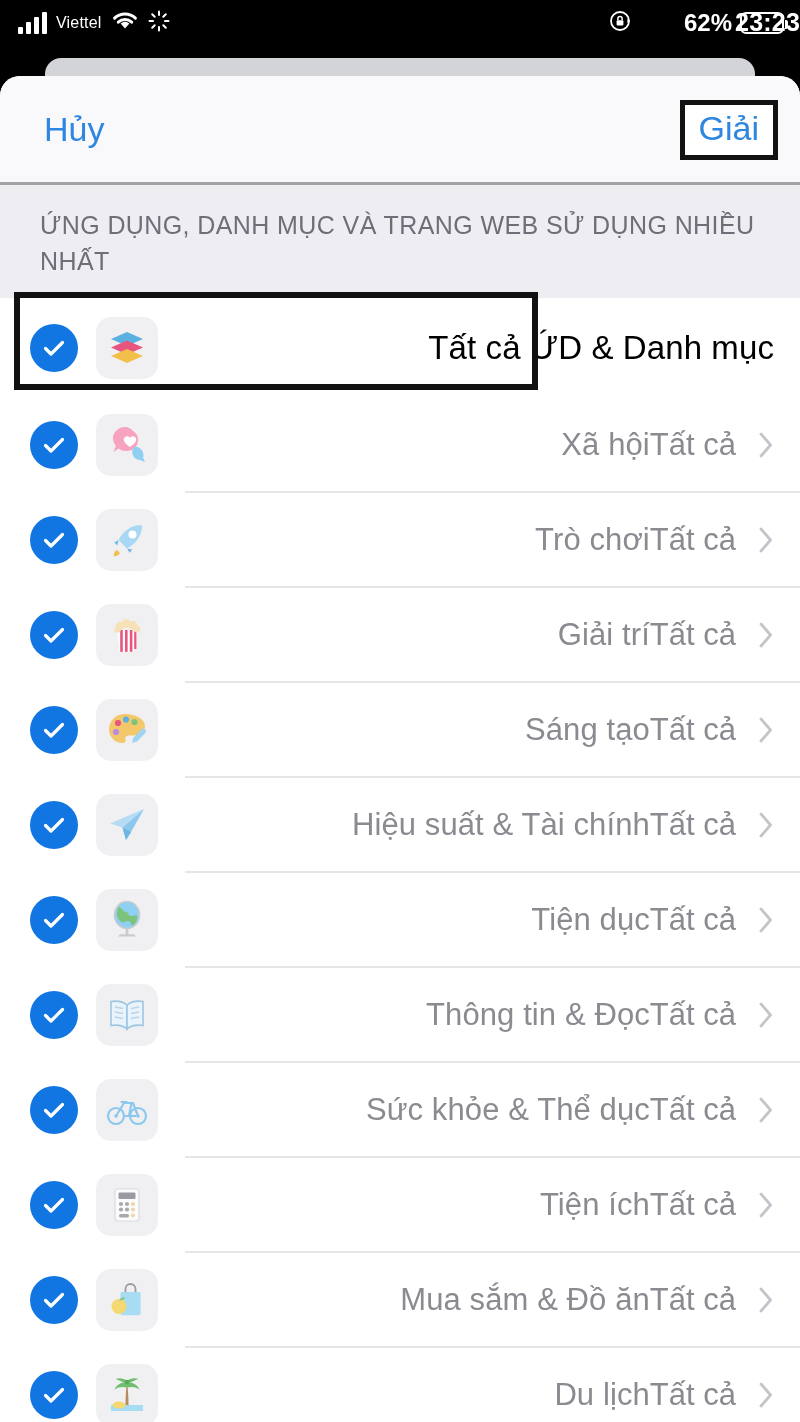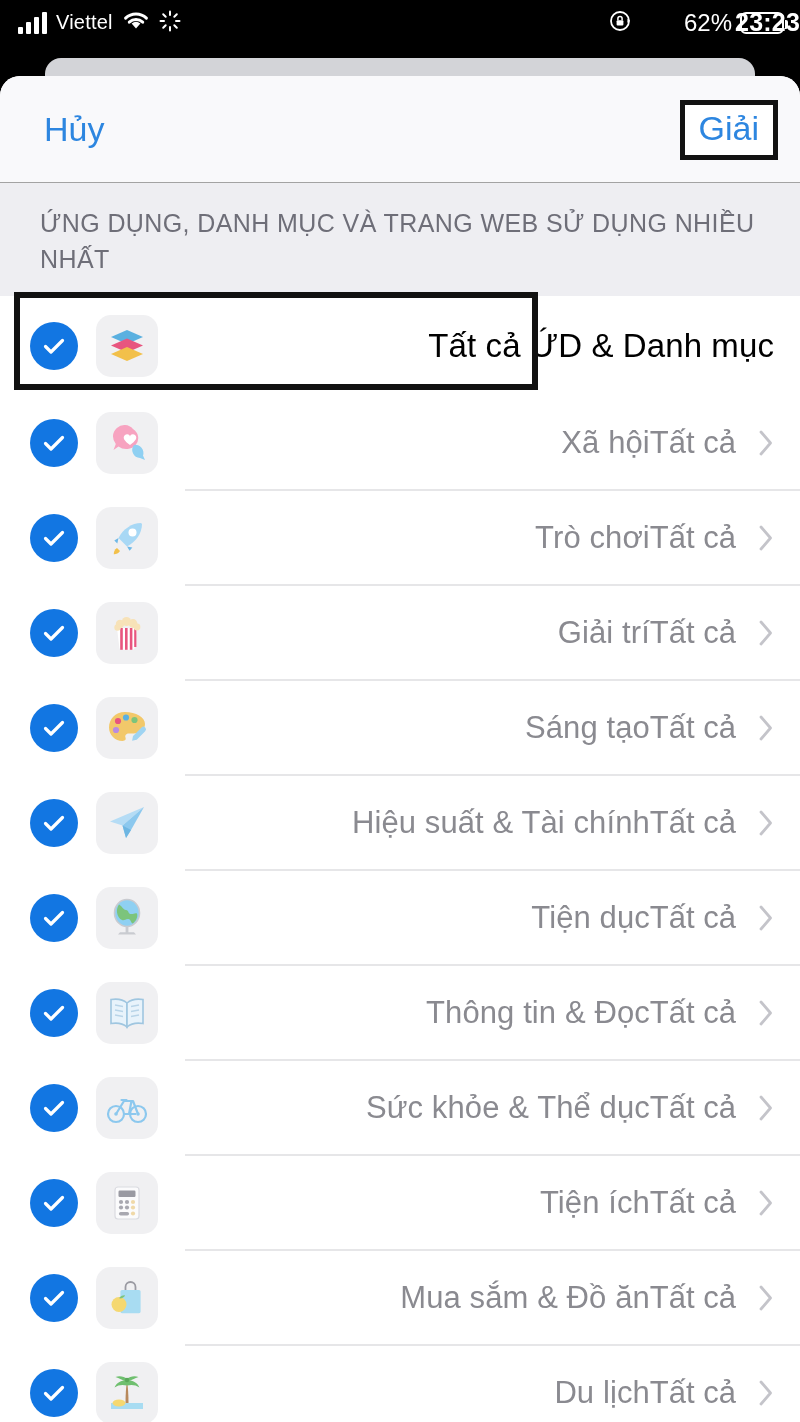--- a/index.html
+++ b/index.html
@@ -31,22 +31,22 @@
   }
   .sb-center {
     position: absolute; left: 0; right: 0; top: 0; height: 45px;
     display: flex; align-items: center; justify-content: flex-end;
   }
   .sb-right {
     position: absolute; right: 16px; top: 0; height: 45px;
     display: flex; align-items: center; gap: 8px;
   }
   .sb-time { font-size: 25px; font-weight: 600; letter-spacing: .2px; color:#fff; }
-  .sb-carrier { font-size: 20px; font-weight: 400; color:#fff; letter-spacing:.2px; }
-  .sb-pct { font-size: 24px; font-weight: 400; color:#fff;margin-left:44px; }
+  .sb-carrier { font-size: 16px; font-weight: 400; color:#fff; letter-spacing:.2px; }
+  .sb-pct { font-size: 24px; font-weight: 700; color:#fff;margin-left:44px; }
 
   .signal-bars { display: flex; align-items: flex-end; gap: 3px; height: 22px; }
   .signal-bars i { display:block; width: 5px; background:#fff; border-radius:1px; }
   .signal-bars i:nth-child(1){ height: 7px; }
   .signal-bars i:nth-child(2){ height: 12px; }
   .signal-bars i:nth-child(3){ height: 17px; }
   .signal-bars i:nth-child(4){ height: 22px; }
 
   .battery {
     width: 44px; height: 22px; border: 2.4px solid #fff;
@@ -102,21 +102,21 @@
     font-size: 34px; color: #2d86e0; font-weight: 500;
     background: none; border: none; font-family: inherit; cursor: pointer;
     line-height: 1.05;
   }
 
   
   #section-header {
     width: 800px; min-height: 110px;
     background: #eeeef2;
     padding: 22px 40px 18px 40px;
-    border-top: 1px solid #a3a3a3;
+    border-top: 3px solid #a3a3a3;
   }
   #section-header-text {
     font-size: 25px; line-height: 1.45;
     color: #6e6e78; letter-spacing: .4px;
     text-transform: none;
   }
 
   
   #app-list { width: 800px; background:#ffffff; }
 

